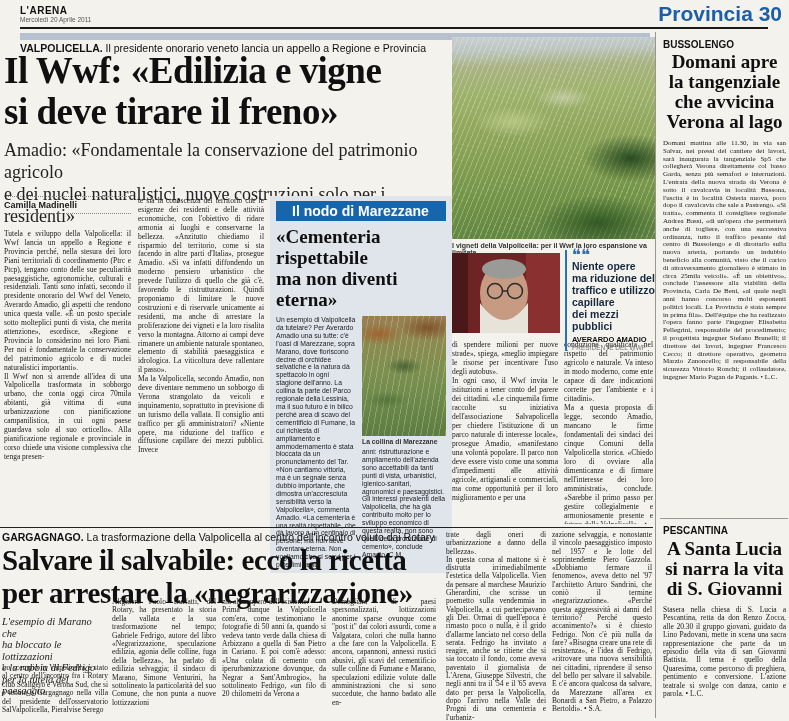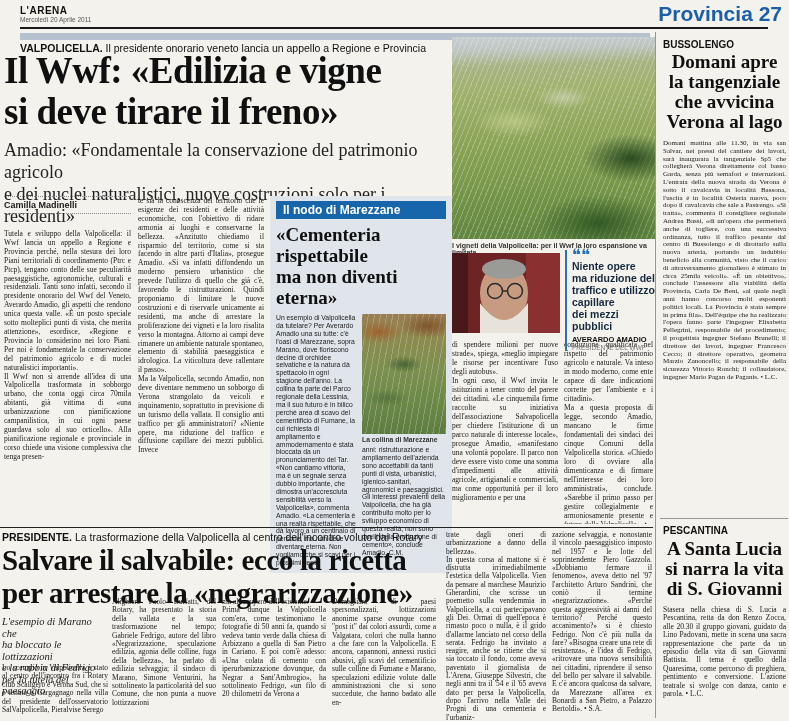--- a/index.html
+++ b/index.html
@@ -49,21 +49,21 @@
   .quote{left:565px;top:250px;width:88px;border-left:2px solid #2a72b8;padding-left:5px;}
   .quote-icon{color:#2a72b8;font-size:17px;line-height:10px;font-family:"DejaVu Sans",sans-serif;}
   .quote-text{font-family:"Liberation Sans",sans-serif;font-weight:bold;font-size:10.5px;
               line-height:12px;color:#16293e;}
   .quote-author{margin-top:3px;font-family:"Liberation Sans",sans-serif;font-weight:bold;font-size:7.5px;color:#111;}
   .quote-role{font-family:"Liberation Sans",sans-serif;font-size:6.5px;color:#777;}
 
   
   .mbox{left:270px;top:196px;width:182px;height:377px;background:#dfe5eb;padding:5px 6px;box-sizing:border-box;}
   .mbox-bar{background:#1766ab;color:#fff;font-family:"Liberation Sans",sans-serif;font-weight:bold;
-            font-size:12px;padding:2px 7px;}
+            font-size:14px;padding:2px 16px;}
   .mbox-headline{font-weight:bold;font-size:19px;line-height:21px;margin-top:5px;color:#101010;}
   .mbox-cols{display:flex;gap:6px;margin-top:6px;}
   .mbox-col1{width:80px;}
   .mbox-col2{width:84px;}
   .mbox-text{font-family:"Liberation Sans",sans-serif;font-size:6.8px;line-height:7.9px;color:#222;}
   .mbox-photo{width:84px;height:120px;margin-bottom:2px;
     background:
       radial-gradient(ellipse 34px 16px at 20% 15%, rgba(160,95,45,.9), transparent 70%),
       radial-gradient(ellipse 40px 18px at 78% 10%, rgba(125,75,38,.85), transparent 70%),
       radial-gradient(ellipse 26px 12px at 50% 42%, rgba(50,80,40,.7), transparent 70%),
@@ -98,21 +98,21 @@
   .sb-h2{left:663px;top:539px;width:123px;}
   .sb-b2{left:663px;top:606px;width:123px;height:112px;font-size:7.5px;line-height:8.4px;}
 </style>
 </head>
 <body>
 
 <div class="page">
 
   <div class="abs masthead">L'ARENA</div>
   <div class="abs mastdate">Mercoledì 20 Aprile 2011</div>
-  <div class="abs section-title">Provincia 27</div>
+  <div class="abs section-title">Provincia 30</div>
   <div class="abs page-rule"></div>
   <div class="abs vdiv"></div>
 
   <div class="abs band"></div>
   <div class="abs kicker"><b>VALPOLICELLA.</b><span> Il presidente onorario veneto lancia un appello a Regione e Provincia</span></div>
   <div class="abs main-headline pre">Il Wwf: «Edilizia e vigne
 si deve tirare il freno»</div>
   <div class="abs main-subhead pre">Amadio: «Fondamentale la conservazione del patrimonio agricolo
 e dei nuclei naturalistici, nuove costruzioni solo per i residenti»</div>
   <div class="abs byline">Camilla Madinelli</div>
@@ -163,21 +163,21 @@
 «Non cantiamo vittoria, ma è un segnale senza dubbio importante, che dimostra un'accresciuta sensibilità verso la Valpolicella», commenta Amadio. «La cementeria è una realtà rispettabile, che dà lavoro a un centinaio di persone, ma non deve diventare eterna. Non vogliamo che si scavi per i prossimi cento</div>
       <div class="mbox-col2">
         <div class="mbox-photo"></div>
         <div class="mbox-caption">La collina di Marezzane</div>
         <div class="mbox-text pre">anni: ristrutturazione e ampliamento dell'azienda sono accettabili da tanti punti di vista, urbanistici, igienico-sanitari, agronomici e paesaggistici. Gli interessi prevalenti della Valpolicella, che ha già contribuito molto per lo sviluppo economico di questa realtà, non sono quelli della produzione di cemento», conclude Amadio. C.M.</div>
       </div>
     </div>
   </div>
 
   <div class="abs hrule"></div>
-  <div class="abs bkicker"><b>PRESIDENTE.</b><span> La trasformazione della Valpolicella al centro dell'incontro voluto dai Rotary</span></div>
+  <div class="abs bkicker"><b>GARGAGNAGO.</b><span> La trasformazione della Valpolicella al centro dell'incontro voluto dai Rotary</span></div>
   <div class="abs standfirst pre">L'esempio di Marano che
 ha bloccato le lottizzazioni
 e la rabbia di Fedrigo
 per la tutela del paesaggio</div>
   <div class="abs bheadline pre">Salvare il salvabile: ecco la ricetta
 per arrestare la «negrarizzazione»</div>
   <div class="abs bcol bcol1 pre">Lo scempio in Valpolicella è stato al centro dell'incontro fra i Rotary club Scaligero e Verona Sud, che si è tenuto a Gargagnago nella villa del presidente dell'osservatorio SalValpolicella, Pieralvise Serego</div>
   <div class="abs bcol bcol2 pre">Alighieri. Paolo Buffatti, del Rotary, ha presentato la storia della vallata e la sua trasformazione nel tempo; Gabriele Fedrigo, autore del libro «Negrarizzazione, speculazione edilizia, agonia delle colline, fuga della bellezza», ha parlato di edilizia selvaggia; il sindaco di Marano, Simone Venturini, ha sottolineato la particolarità del suo Comune, che non punta a nuove lottizzazioni</div>
   <div class="abs bcol bcol3 pre">ma al recupero dell'esistente.
 Prima dunque la Valpolicella com'era, come testimoniano le fotografie di 50 anni fa, quando si vedeva tanto verde dalla chiesa di Arbizzano a quella di San Pietro in Cariano. E poi com'è adesso: «Una colata di cemento con iperurbanizzazione dovunque, da Negrar a Sant'Ambrogio», ha sottolineato Fedrigo, «un filo di 20 chilometri da Verona a</div>

